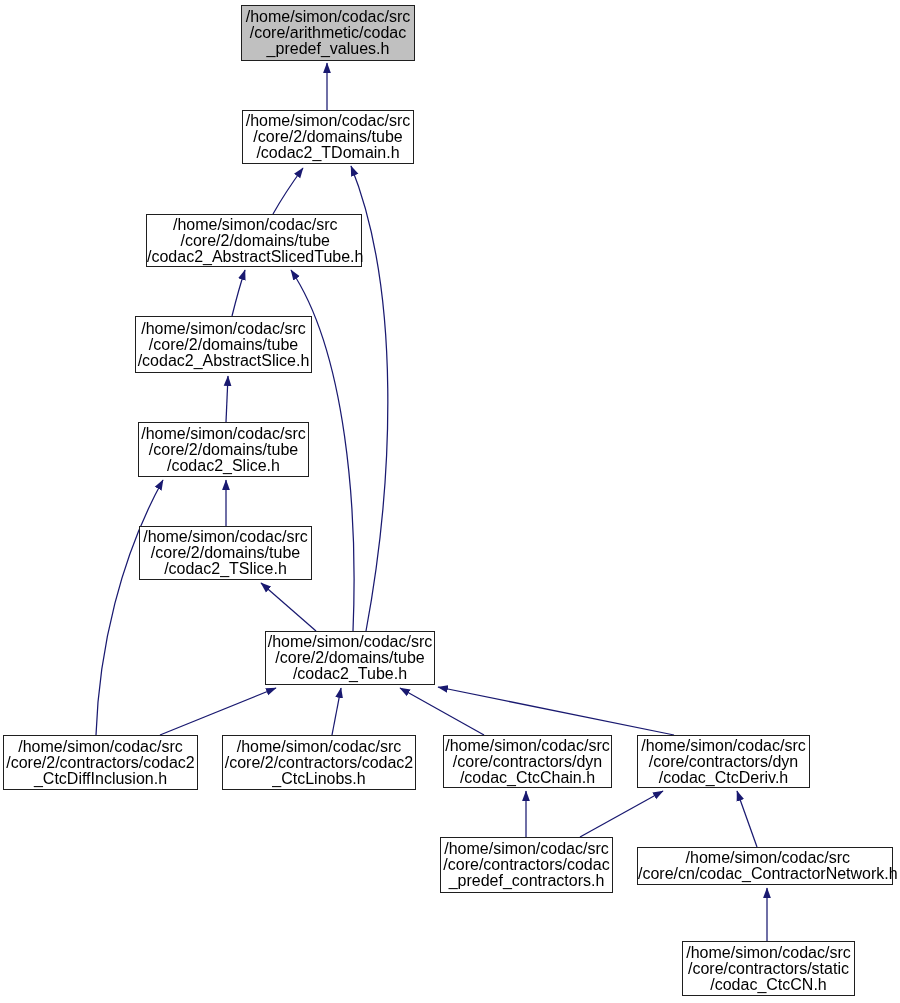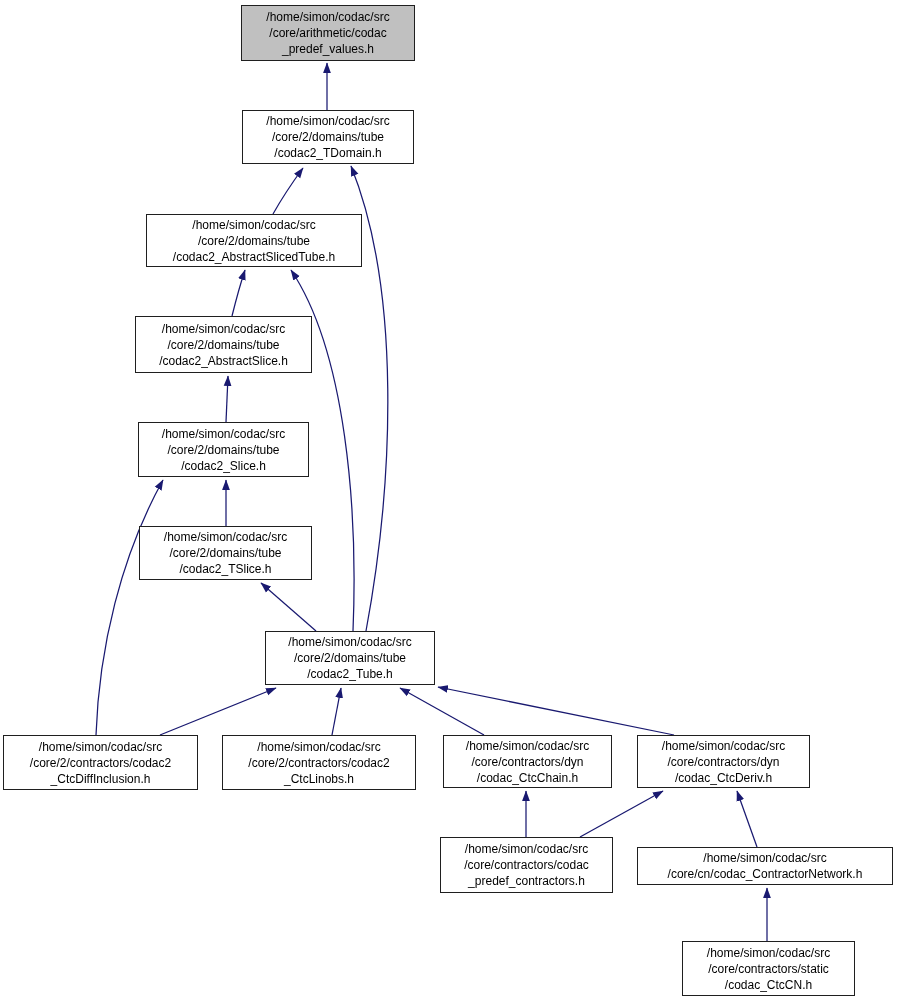--- a/index.html
+++ b/index.html
@@ -26,21 +26,21 @@
     stroke: #191970;
     stroke-width: 1.25px;
   }
   .node {
     position: absolute;
     box-sizing: border-box;
     background: #ffffff;
     border: 1.4px solid #1f1f1f;
     color: #000000;
     font-family: "Liberation Sans", sans-serif;
-    font-size: 12px;
+    font-size: 16px;
     line-height: 16px;
     text-align: center;
     white-space: pre-line;
     display: grid;
     place-items: center;
     cursor: pointer;
   }
   .node.highlight {
     background: #c0c0c0;
     cursor: default;

